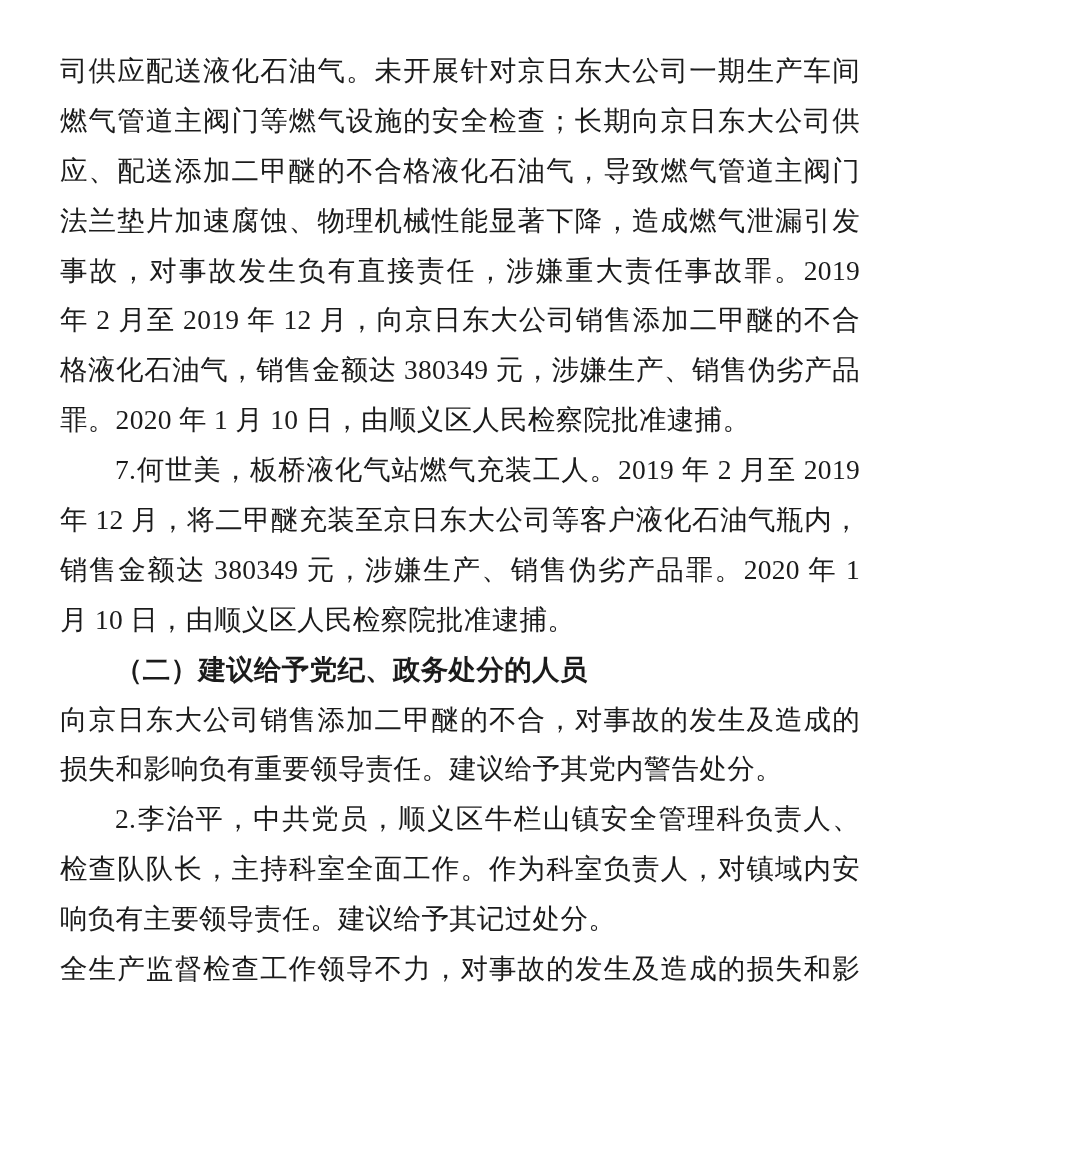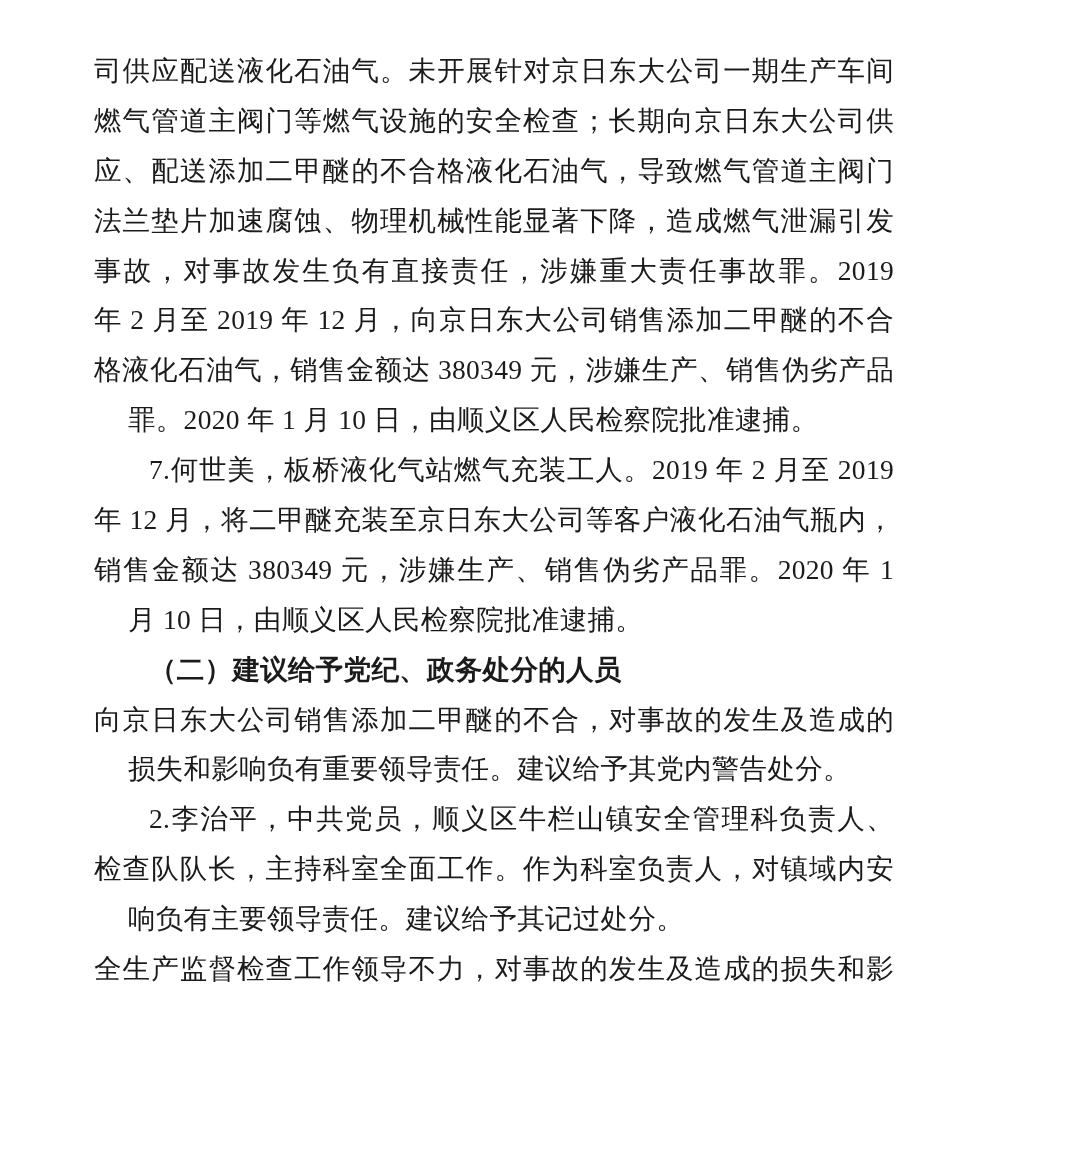--- a/index.html
+++ b/index.html
@@ -6,41 +6,40 @@
   body {
     width: 1080px;
     height: 1175px;
     background: #ffffff;
     font-family: "Liberation Serif", "DejaVu Serif", serif;
   }
   .page {
     box-sizing: border-box;
     width: 1080px;
     height: 1175px;
-    padding: 46px 138px 0 94px;
+    padding: 46px 138px 0 60px;
     background: #ffffff;
     color: #1b1b1b;
     overflow: hidden;
   }
   .doc-body { width: 800px; }
   .line {
     margin: 0;
     height: 49.9px;
     line-height: 49.9px;
     font-size: 27.5px;
     letter-spacing: 0.3px;
     text-align: justify;
     text-align-last: justify;
     white-space: nowrap;
     overflow: hidden;
   }
   .line.plain {
     text-align: left;
     text-align-last: left;
-    margin-left: 34px;
   }
   .line.indent { text-indent: 2em; font-family: Liberation Serif, serif; }
   .line.heading {
     font-weight: bold;
     text-align: center;
     text-align-last: left;
   }
 </style>
 </head>
 <body>

